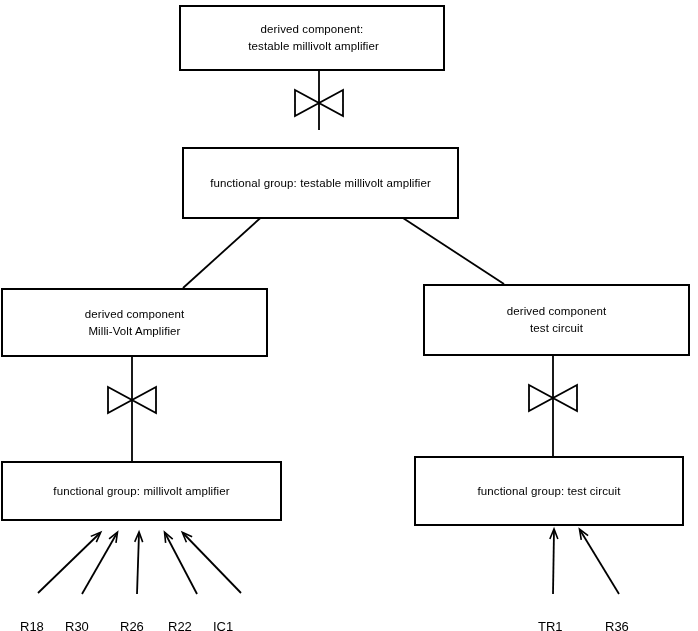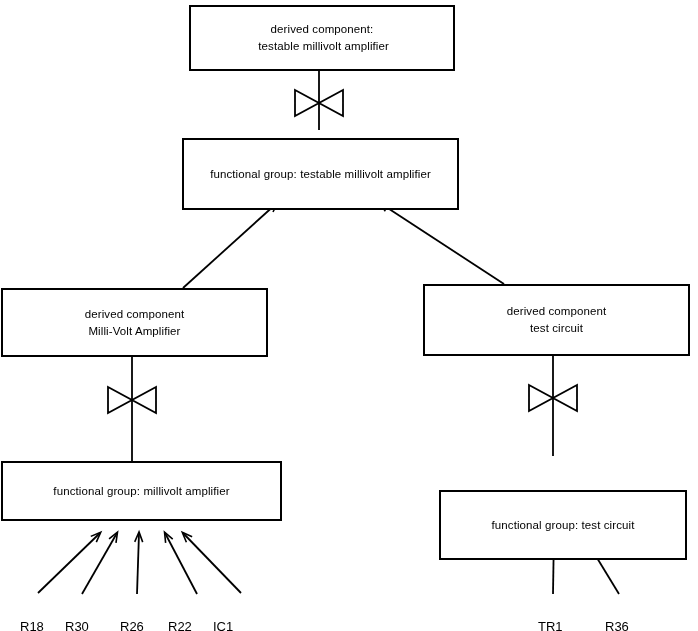--- a/index.html
+++ b/index.html
@@ -91,39 +91,39 @@
         <line x1="82" y1="594" x2="117" y2="533" stroke="#000000" stroke-width="1.8" marker-end="url(#open-arrow)"></line>
         <line x1="137" y1="594" x2="139" y2="533" stroke="#000000" stroke-width="1.8" marker-end="url(#open-arrow)"></line>
         <line x1="197" y1="594" x2="165" y2="533" stroke="#000000" stroke-width="1.8" marker-end="url(#open-arrow)"></line>
         <line x1="241" y1="593" x2="183" y2="533" stroke="#000000" stroke-width="1.8" marker-end="url(#open-arrow)"></line>
         <line x1="553" y1="594" x2="554" y2="530" stroke="#000000" stroke-width="1.8" marker-end="url(#open-arrow)"></line>
         <line x1="619" y1="594" x2="580" y2="530" stroke="#000000" stroke-width="1.8" marker-end="url(#open-arrow)"></line>
       </g>
   </svg>
 
   <div id="nodes-layer">
-      <div class="node-box" style="left: 189px; top: 5px; width: 266px; height: 66px;">
+      <div class="node-box" style="left: 179px; top: 5px; width: 266px; height: 66px;">
         <div class="node-label centered">derived component:
  testable millivolt amplifier</div>
       </div>
-      <div class="node-box" style="left: 182px; top: 138px; width: 277px; height: 72px;">
+      <div class="node-box" style="left: 182px; top: 147px; width: 277px; height: 72px;">
         <div class="node-label centered">functional group: testable millivolt amplifier</div>
       </div>
       <div class="node-box" style="left: 1px; top: 288px; width: 267px; height: 69px;">
         <div class="node-label">derived component
 Milli-Volt Amplifier</div>
       </div>
       <div class="node-box" style="left: 423px; top: 284px; width: 267px; height: 72px;">
         <div class="node-label">derived component
 test circuit</div>
       </div>
       <div class="node-box" style="left: 1px; top: 461px; width: 281px; height: 60px;">
         <div class="node-label centered">functional group: millivolt amplifier</div>
       </div>
-      <div class="node-box" style="left: 439px; top: 456px; width: 248px; height: 70px; margin-top: 34px;">
+      <div class="node-box" style="left: 414px; top: 456px; width: 270px; height: 70px;">
         <div class="node-label centered">functional group: test circuit</div>
       </div>
     </div>
   <div id="leaf-labels-layer">
       <div class="leaf-label" style="left: 20px; top: 619px;">R18</div>
       <div class="leaf-label" style="left: 65px; top: 619px;">R30</div>
       <div class="leaf-label" style="left: 120px; top: 619px;">R26</div>
       <div class="leaf-label" style="left: 168px; top: 619px;">R22</div>
       <div class="leaf-label" style="left: 213px; top: 619px;">IC1</div>
       <div class="leaf-label" style="left: 538px; top: 619px;">TR1</div>

